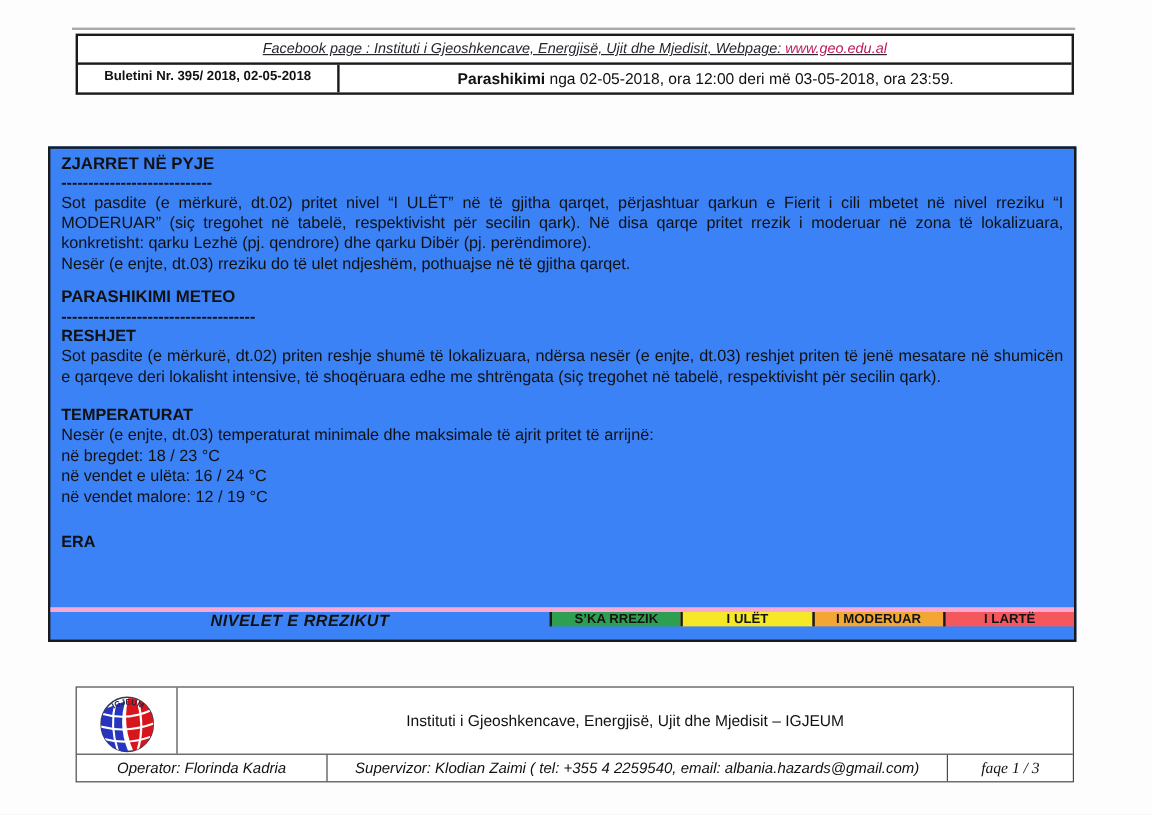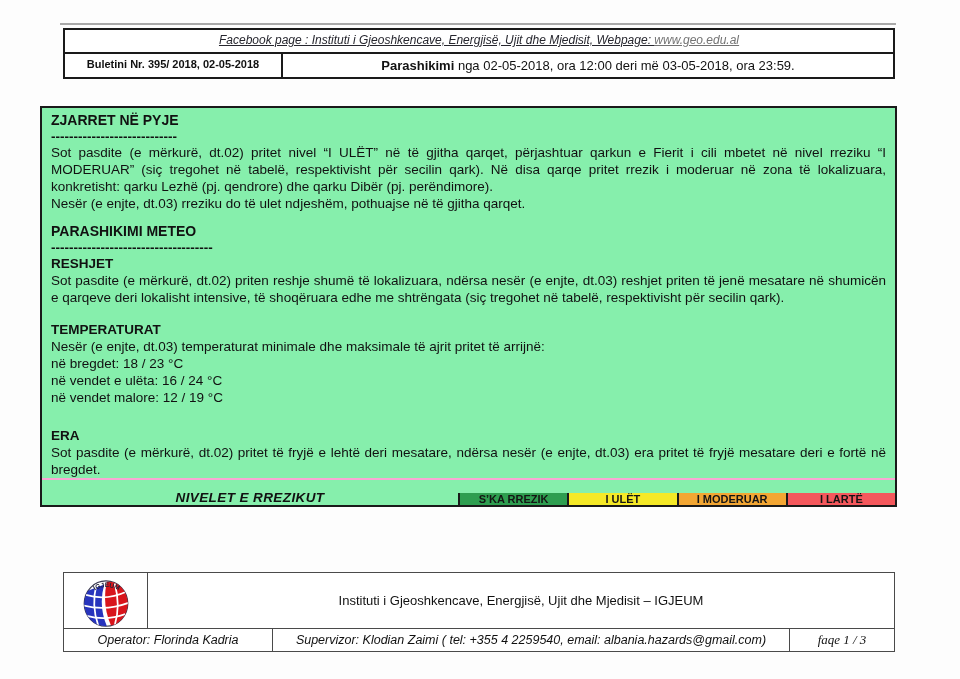--- a/index.html
+++ b/index.html
@@ -9,38 +9,38 @@
   .top-edge-line { position:absolute; left:60px; top:23px; width:836px; height:2px; background:#a9a9a9; }
 
   
   .header-box { position:absolute; left:63px; top:28px; width:832px; border:2px solid #1a1a1a; background:#fff; }
   .title-block { text-align:center; padding:3px 4px 4px; }
   .title-line1 { font-size:15px; line-height:18px; }
   .title-main { font-weight:bold; letter-spacing:.2px; }
   .title-en { font-family:"Liberation Serif", serif; font-style:italic; font-size:15px; }
   .subtitle { font-size:13px; font-weight:bold; font-style:italic; line-height:16px; }
   .fb-line { font-size:12px; font-style:italic; text-decoration:underline; color:#26262e; line-height:15px; }
-  .fb-link { color:#737373; text-decoration:underline; cursor:pointer; }
+  .fb-link { color:#be185d; cursor:pointer; }
   .bulletin-row { display:flex; border-top:2px solid #1a1a1a; }
   .bulletin-cell-left { width:218px; border-right:2px solid #1a1a1a; text-align:center; font-weight:bold; font-size:11px; padding:4px 2px; }
   .bulletin-cell-right { flex:1; text-align:center; font-size:13px; padding:4px 2px; }
   .bold { font-weight:bold; }
 
   
-  .main-box { position:absolute; left:40px; top:106px; width:857px; border:2px solid #1a1a1a; background:#86efac; }
+  .main-box { position:absolute; left:40px; top:122px; width:857px; border:2px solid #1a1a1a; background:#3b82f6; }
   .main-content { padding:4px 9px 0; font-size:13.5px; line-height:17px; height:370px; overflow:hidden; }
   .sec-heading { font-size:14px; font-weight:bold; line-height:17px; }
   .dashes { line-height:15px; font-weight:bold; letter-spacing:0; }
   .para { text-align:justify; }
   .mt-meteo { margin-top:11px; }
   .mt-temp { margin-top:15px; }
   .mt-era { margin-top:21px; }
 
   
-  .risk-bar { display:flex; border-top:2px solid #f9a8d4; height:27px; align-items:flex-end; }
+  .risk-bar { display:flex; border-top:4px solid #f9a8d4; height:27px; align-items:flex-start;margin-top:12px; }
   .risk-label { width:416px; display:flex; align-items:center; justify-content:center; font-weight:bold; font-style:italic; font-size:13.5px; letter-spacing:.4px; }
   .risk-cell { flex:1; border-left:2px solid #1a1a1a; display:flex; align-items:center; justify-content:center; font-weight:bold; font-size:11px; color:#141414; }
 
   
   .footer-box { position:absolute; left:63px; top:572px; width:832px; border:1px solid #4a4a4a; background:#fff; }
   .footer-top { display:flex; height:55px; }
   .logo-cell { width:84px; border-right:1px solid #4a4a4a; display:flex; align-items:center; justify-content:center; }
   .institute-cell { flex:1; display:flex; align-items:center; justify-content:center; font-size:13px;text-align:center; }
   .footer-bottom { display:flex; border-top:1px solid #4a4a4a; height:23px; font-style:italic; font-size:12.5px; }
   .operator-cell { width:209px; border-right:1px solid #4a4a4a; display:flex; align-items:center; justify-content:center; }
@@ -78,21 +78,20 @@
     <div class="sec-heading" style="font-size:13.5px">RESHJET</div>
     <div class="para">Sot pasdite (e mërkurë, dt.02) priten reshje shumë të lokalizuara, ndërsa nesër (e enjte, dt.03) reshjet priten të jenë mesatare në shumicën e qarqeve deri lokalisht intensive, të shoqëruara edhe me shtrëngata (siç tregohet në tabelë, respektivisht për secilin qark).</div>
 
     <div class="sec-heading mt-temp" style="font-size:13.5px">TEMPERATURAT</div>
     <div>Nesër (e enjte, dt.03) temperaturat minimale dhe maksimale të ajrit pritet të arrijnë:</div>
     <div>në bregdet: 18 / 23 °C</div>
     <div>në vendet e ulëta: 16 / 24 °C</div>
     <div>në vendet malore: 12 / 19 °C</div>
 
     <div class="sec-heading mt-era" style="font-size:13.5px">ERA</div>
-    <div class="para">Sot pasdite (e mërkurë, dt.02) pritet të fryjë e lehtë deri mesatare, ndërsa nesër (e enjte, dt.03) era pritet të fryjë mesatare deri e fortë në bregdet.</div>
   </div>
 
   <div class="risk-bar">
     <div class="risk-label">NIVELET E RREZIKUT</div>
     <div class="risk-cell" style="background: rgb(46, 158, 80);">S’KA RREZIK</div>
     <div class="risk-cell" style="background: rgb(245, 233, 39);">I ULËT</div>
     <div class="risk-cell" style="background: rgb(242, 166, 51);">I MODERUAR</div>
     <div class="risk-cell" style="background: rgb(244, 88, 92);">I LARTË</div>
   </div>
 </div>

